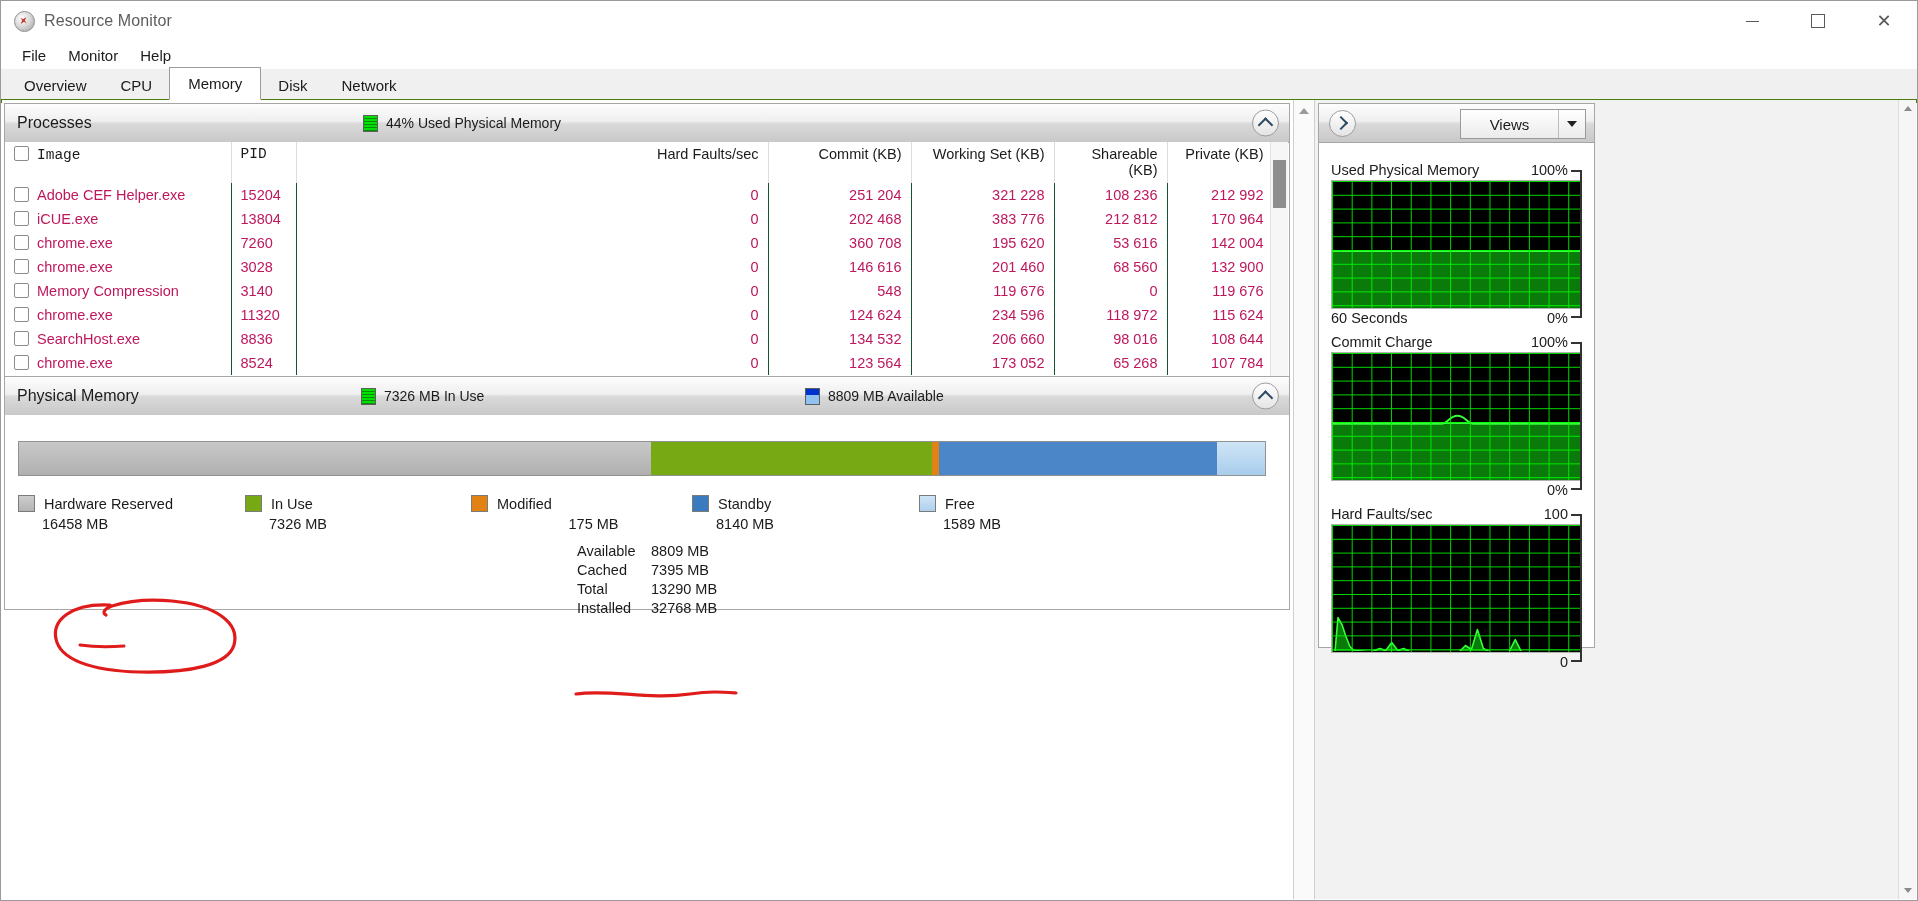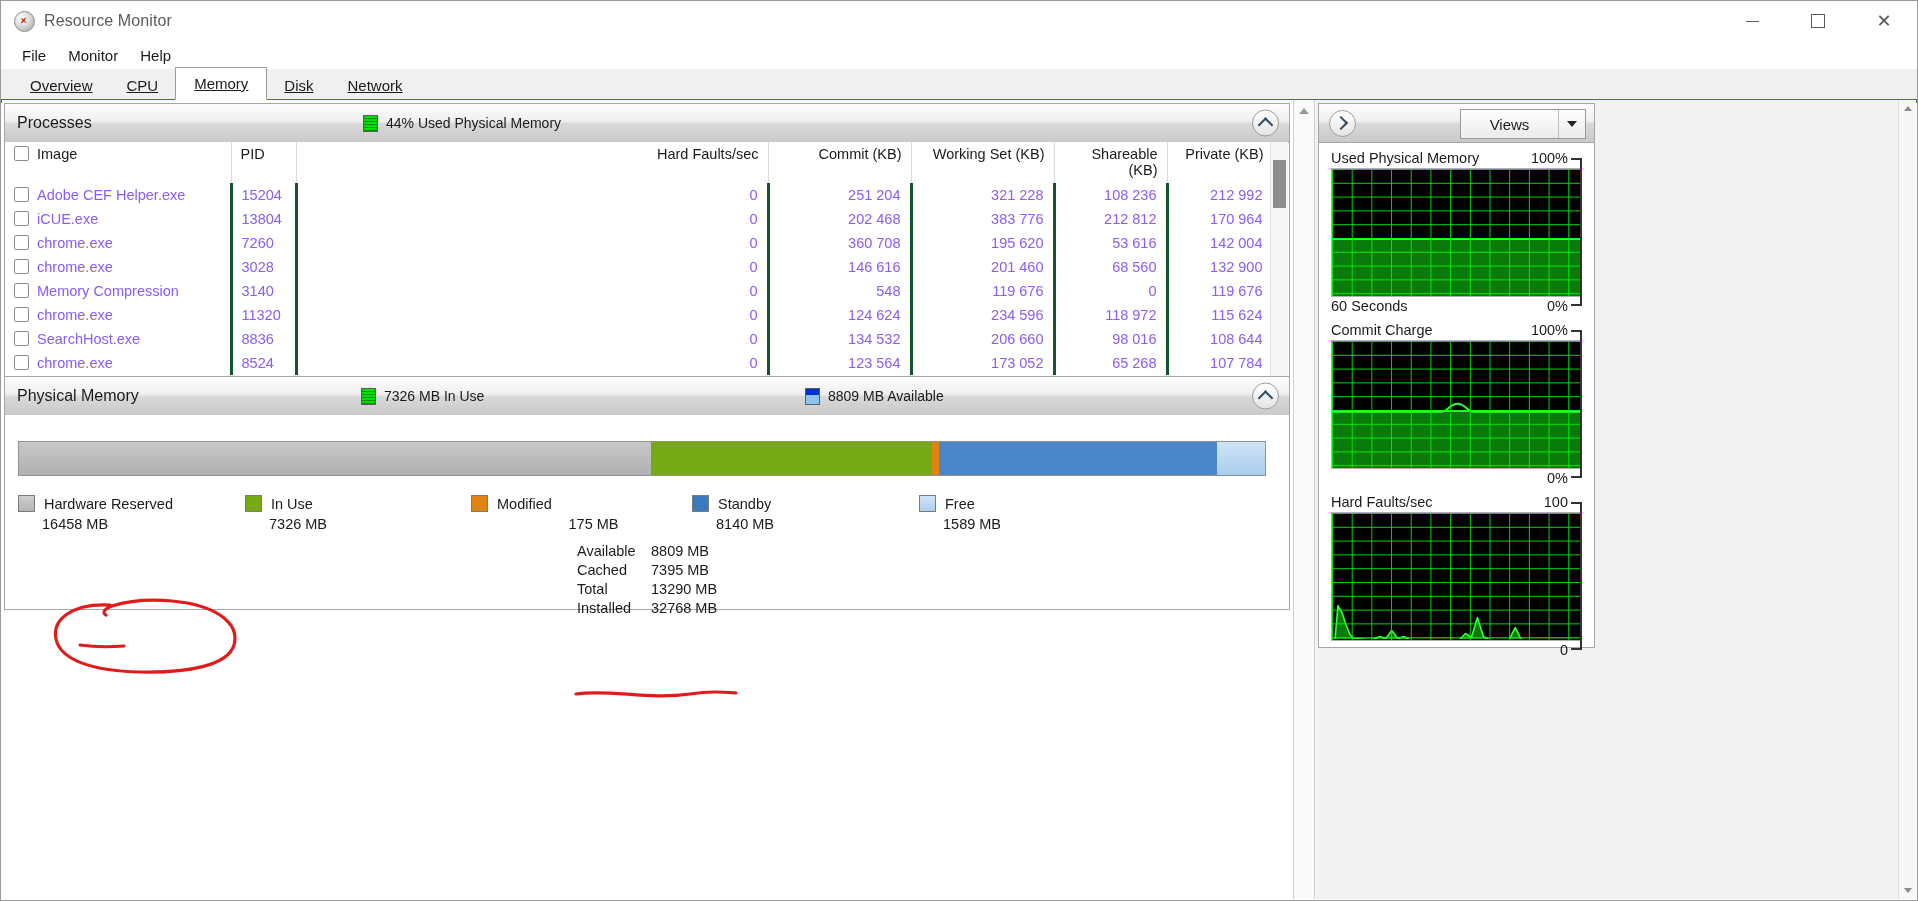--- a/index.html
+++ b/index.html
@@ -24,21 +24,21 @@
   .win-btn{width:66px;height:40px;display:flex;align-items:center;justify-content:center;color:#5a5a5a;font-size:15px;}
   .wb-min{width:13px;height:1px;background:#5a5a5a;display:block;}
   .wb-max{width:12px;height:12px;border:1.3px solid #5a5a5a;display:block;}
   .wb-close{font-size:18px;line-height:1;font-weight:300;}
 
   
   .menubar{height:28px;display:flex;align-items:center;padding-left:10px;background:#fff;}
   .menu-item{padding:3px 11px;font-size:15px;color:#1b1b1b;}
 
   
-  .tabstrip{height:30px;background:#f0f0f0;border-bottom:4px solid #4d7c0f;display:flex;align-items:flex-end;padding-left:12px;position:relative;text-decoration:underline;}
+  .tabstrip{height:30px;background:#f0f0f0;border-bottom:4px solid #4d7c0f;display:flex;align-items:flex-end;padding-left:6px;position:relative;}
   .tab{padding:5px 16px 6px;font-size:15px;color:#1b1b1b;border:1px solid transparent;border-bottom:none;position:relative;top:1px;}
   .tab.active{background:#ffffff;border-color:#9c9c9c;border-bottom:1px solid #ffffff;z-index:3;padding:7px 18px 7px;top:1px;}
 
   
   .content{position:absolute;left:1px;top:99px;right:1px;bottom:1px;background:#fff;}
   .left-pane{position:absolute;left:0;top:0;width:1291px;bottom:0;background:#fff;}
   .vsplit{position:absolute;left:1291px;top:0;width:20px;bottom:0;background:#fafafa;border-left:1px solid #cfcfcf;border-right:1px solid #cfcfcf;}
   .vsplit-arrow{position:absolute;left:50%;transform:translateX(-50%);top:8px;
     width:0;height:0;border-left:5px solid transparent;border-right:5px solid transparent;border-bottom:6px solid #9a9a9a;}
   .right-pane{position:absolute;left:1313px;top:0;right:0;bottom:0;background:#f2f2f2;}
@@ -55,22 +55,22 @@
   .chev{position:absolute;right:10px;top:50%;transform:translateY(-50%);width:25px;height:25px;border-radius:50%;
     border:1px solid #9d9d9d;background:linear-gradient(to bottom,#ffffff,#e4e4e4);display:flex;align-items:center;justify-content:center;}
   .chev span{display:block;width:9px;height:9px;border-left:2px solid #2c4a63;border-top:2px solid #2c4a63;transform:rotate(45deg);margin-top:3px;}
 
   
   #processes-panel{left:2px;top:3px;width:1286px;height:320px;}
   .tbl-wrap{position:absolute;left:0;top:38px;right:0;bottom:0;overflow:hidden;}
   table.proc{border-collapse:collapse;table-layout:fixed;width:1268px;font-size:14.5px;}
   table.proc th{font-weight:normal;padding:4px 9px 5px;border-right:1px solid #dcdcdc;text-align:right;
     vertical-align:top;color:#1b1b1b;position:relative;background:#fff;}
-  table.proc th.l{text-align:left;}
-  table.proc td{padding:4px 9px 4px;border-right:3px solid #14532d;text-align:right;color:#8b5cf6;white-space:nowrap;}
+  table.proc th.l{text-align:left;font-family:Liberation Mono, monospace;}
+  table.proc td{padding:4px 9px 4px;border-right:1px solid #14532d;text-align:right;color:#be185d;white-space:nowrap;}
   table.proc td.l{text-align:left;}
   .cbx{width:13px;height:13px;border:1px solid #8c8c8c;border-radius:2px;background:#fff;display:inline-block;vertical-align:-2px;margin-right:8px;}
   .proc-scroll{position:absolute;right:1px;top:38px;width:17px;bottom:1px;background:#f6f6f6;border-left:1px solid #e2e2e2;}
   .proc-thumb{position:absolute;left:2px;top:18px;width:13px;height:48px;background:#8e8e8e;}
 
   
   #memory-panel{left:2px;top:276px;width:1286px;height:234px;}
   .mem-body{position:absolute;left:0;top:38px;right:0;bottom:0;background:#fff;}
   .membar{position:absolute;left:13px;top:26px;width:1248px;height:35px;display:flex;border:1px solid #919191;box-sizing:border-box;}
   .membar div{height:100%;}
@@ -92,21 +92,21 @@
   .gpanel-head{height:38px;background:linear-gradient(to bottom,#fdfdfd 0%,#efefef 45%,#d9d9d9 52%,#c9c9c9 100%);
     border-bottom:1px solid #a6a6a6;display:flex;align-items:center;position:relative;}
   .expand-btn{width:25px;height:25px;border-radius:50%;border:1px solid #9d9d9d;margin-left:10px;
     background:linear-gradient(to bottom,#ffffff,#e4e4e4);display:flex;align-items:center;justify-content:center;}
   .expand-btn span{display:block;width:8px;height:8px;border-right:2px solid #2c4a63;border-top:2px solid #2c4a63;transform:rotate(45deg);margin-left:-3px;}
   .views-btn{position:absolute;right:8px;top:5px;height:28px;width:124px;display:flex;align-items:center;
     border:1px solid #9a9a9a;background:linear-gradient(to bottom,#ffffff,#ebebeb);font-size:15px;}
   .views-lbl{flex:1;text-align:center;}
   .views-caret{width:26px;height:100%;border-left:1px solid #bdbdbd;display:flex;align-items:center;justify-content:center;}
   .views-caret:after{content:"";width:0;height:0;border-left:5px solid transparent;border-right:5px solid transparent;border-top:6px solid #222;}
-  .graphs{position:absolute;left:0;top:38px;right:0;bottom:0;padding:8px 12px 0 12px;box-sizing:border-box;}
+  .graphs{position:absolute;left:0;top:38px;right:0;bottom:0;padding:20px 12px 0 12px;box-sizing:border-box;}
   .graph{margin-bottom:5px;position:relative;}
   .g-top{display:flex;justify-content:space-between;font-size:14.5px;margin-bottom:2px;padding-right:14px;}
   .g-bot{display:flex;justify-content:space-between;font-size:14.5px;margin-top:1px;padding-right:14px;}
   .plot{position:relative;height:127px;border:1px solid #b0b0b0;background:#000;overflow:hidden;}
   .grid{position:absolute;inset:0;
     background-image:linear-gradient(to right,#0f0 1px,transparent 1px),linear-gradient(to bottom,#0f0 1px,transparent 1px);
     background-size:19.7px 13.8px;opacity:.85;}
   .fill{position:absolute;left:0;right:0;bottom:0;background:#0a7a0a;border-top:2px solid #35ff35;}
   .bracket{position:absolute;right:0;top:-18px;bottom:-18px;width:9px;border:2px solid #333;border-left:none;}
   .vscroll{position:absolute;right:0;top:0;width:17px;bottom:0;background:#f6f6f6;border-left:1px solid #dcdcdc;}

